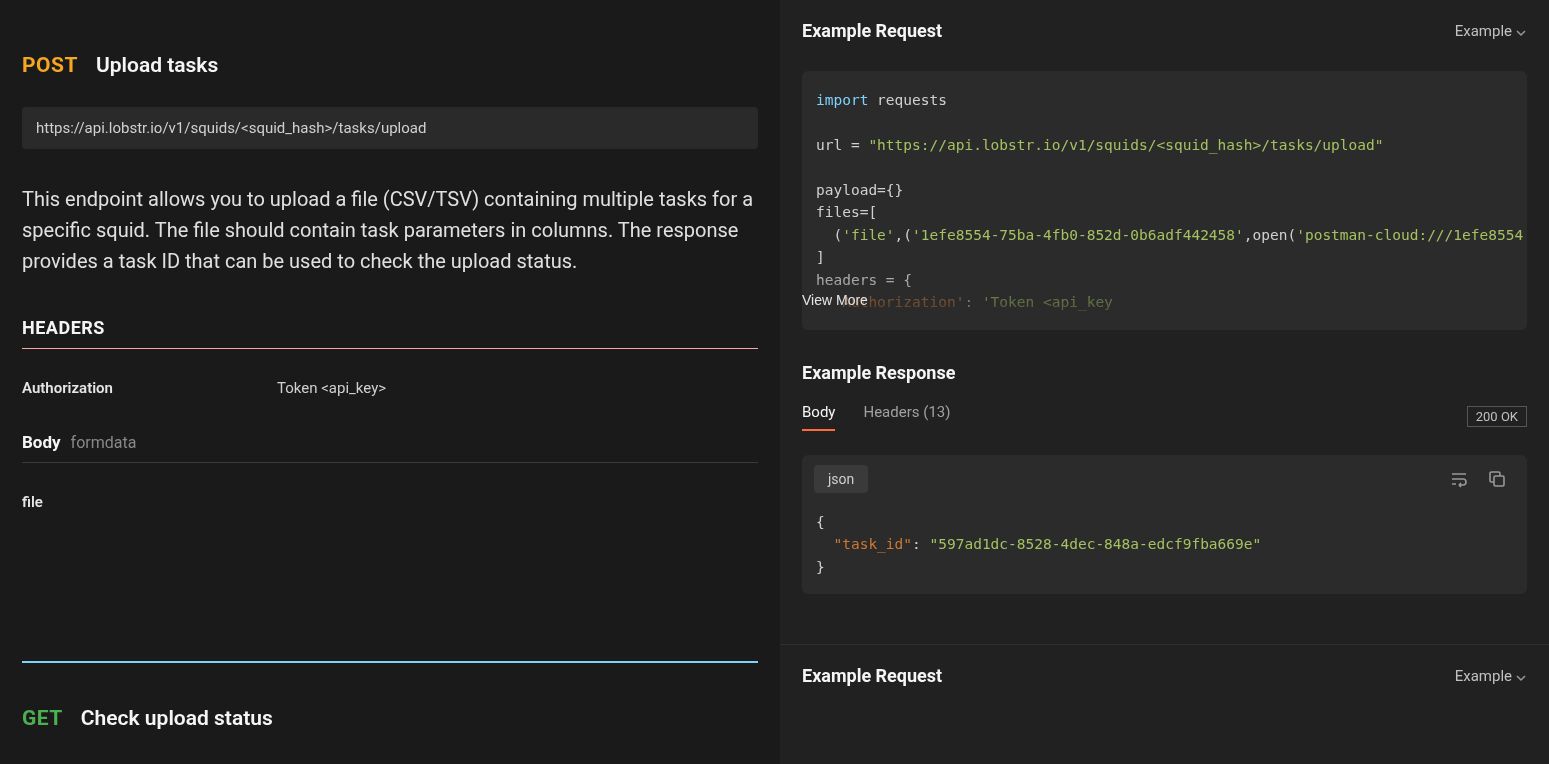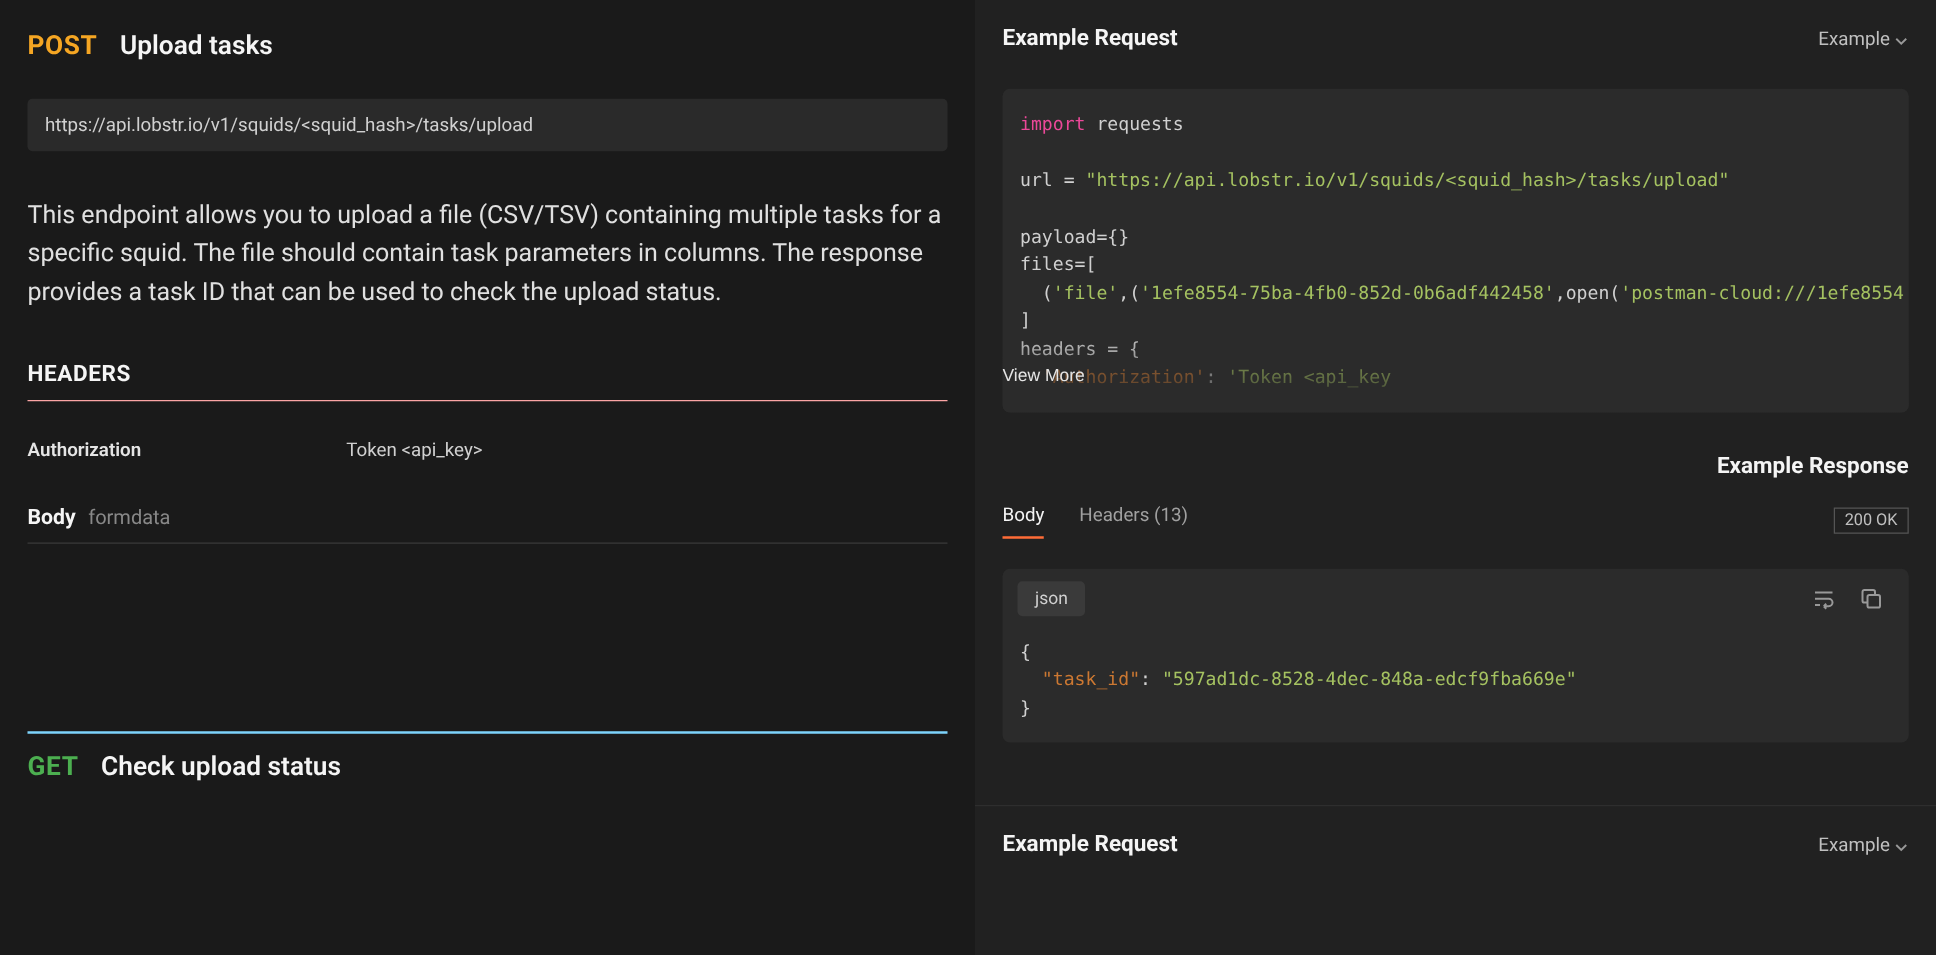--- a/index.html
+++ b/index.html
@@ -27,20 +27,21 @@
       background: #212121;
       display: flex;
       flex-direction: column;
       overflow-y: auto;
     }
     .endpoint-header {
       display: flex;
       align-items: center;
       gap: 18px;
       margin-bottom: 30px;
+      margin-top: 28px;
     }
     .method-post {
       color: #f5a623;
       font-weight: 700;
       font-size: 21px;
       letter-spacing: 0.5px;
     }
     .method-get {
       color: #4caf50;
       font-weight: 700;
@@ -182,21 +183,21 @@
     .code-content {
       padding: 18px 14px 16px 14px;
       font-family: "SFMono-Regular", Consolas, monospace;
       font-size: 14.5px;
       line-height: 1.55;
       white-space: pre;
       overflow-x: hidden;
       color: #d0d0d0;
       position: relative;
     }
-    .kw-import { color: #ec4899; }
+    .kw-import { color: #7dd3fc; }
     .kw-string { color: #a5c261; }
     .kw-key { color: #cc7832; }
     .view-more-overlay {
       position: absolute;
       left: 0;
       right: 0;
       bottom: 0;
       height: 60px;
       display: flex;
       align-items: center;
@@ -210,21 +211,20 @@
       cursor: pointer;
     }
     .response-section {
       padding: 12px 22px 0 22px;
     }
     .response-title {
       font-size: 18px;
       font-weight: 700;
       color: #f5f5f5;
       margin-bottom: 20px;
-      text-align: right;
     }
     .response-tabs-row {
       display: flex;
       align-items: center;
       justify-content: space-between;
       margin-bottom: 14px;
     }
     .tabs {
       display: flex;
       gap: 28px;
@@ -270,20 +270,21 @@
   <div class="header-row">
     <div class="header-key">Authorization</div>
     <div class="header-value">Token &lt;api_key&gt;</div>
   </div>
 
   <div class="body-section-header">
     <span class="body-label">Body</span>
     <span class="body-type">formdata</span>
   </div>
 
+  <div class="body-param">file</div>
 
   <div class="next-endpoint">
     <div class="endpoint-header">
       <span class="method-get">GET</span>
       <span class="endpoint-title">Check upload status</span>
     </div>
   </div>
 
 </div>
 

